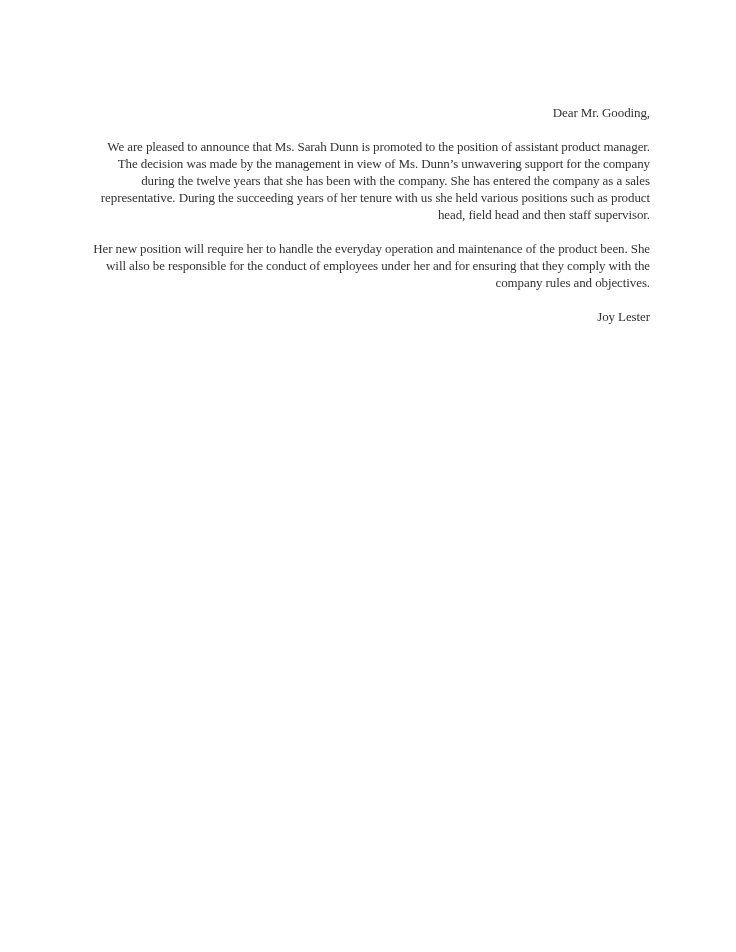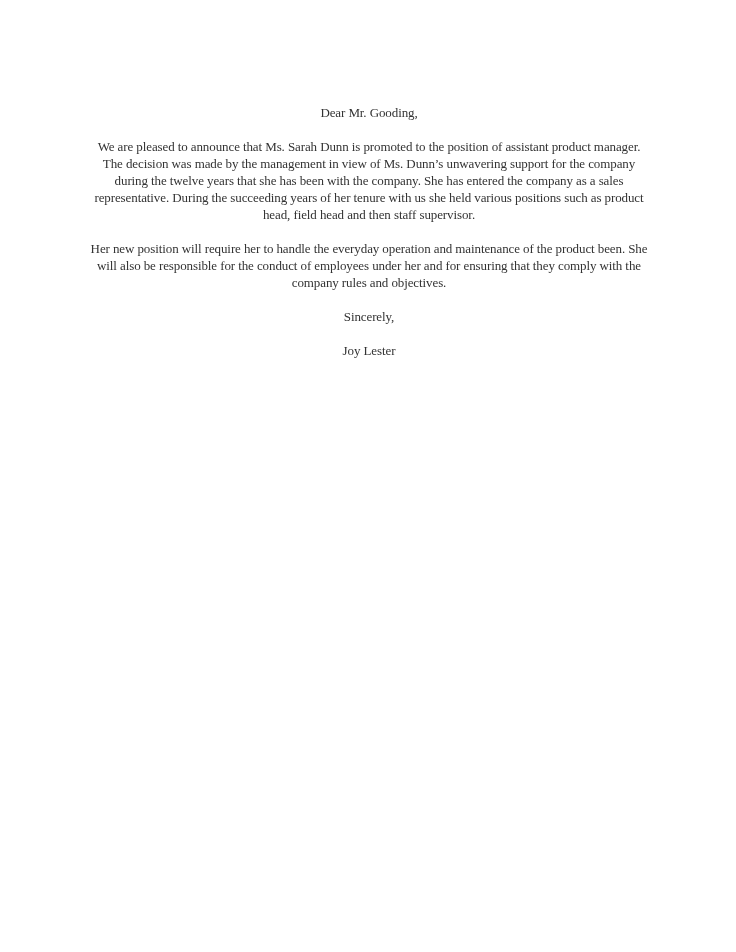--- a/index.html
+++ b/index.html
@@ -17,34 +17,33 @@
   }
   .letter {
     position: absolute;
     left: 88px;
     top: 104px;
     width: 562px;
     color: #333333;
     font-size: 13px;
     line-height: 17px;
     letter-spacing: -0.1px;
-    text-align: center;
+    text-align: right;
   }
   .letter p {
     margin: 0 0 17px 0;
     padding: 0;
   }
   .letter p:last-child {
     margin-bottom: 0;
   }
 </style>
 </head>
 <body>
 
 <div class="page">
   <div class="letter">
     <p>Dear Mr. Gooding,</p>
     <p>We are pleased to announce that Ms. Sarah Dunn is promoted to the position of assistant product manager. The decision was made by the management in view of Ms. Dunn’s unwavering support for the company during the twelve years that she has been with the company. She has entered the company as a sales representative. During the succeeding years of her tenure with us she held various positions such as product head, field head and then staff supervisor.</p>
     <p>Her new position will require her to handle the everyday operation and maintenance of the product been. She will also be responsible for the conduct of employees under her and for ensuring that they comply with the company rules and objectives.</p>
-    <p>Sincerely,</p>
     <p>Joy Lester</p>
   </div>
 </div>
 
 </body></html>

